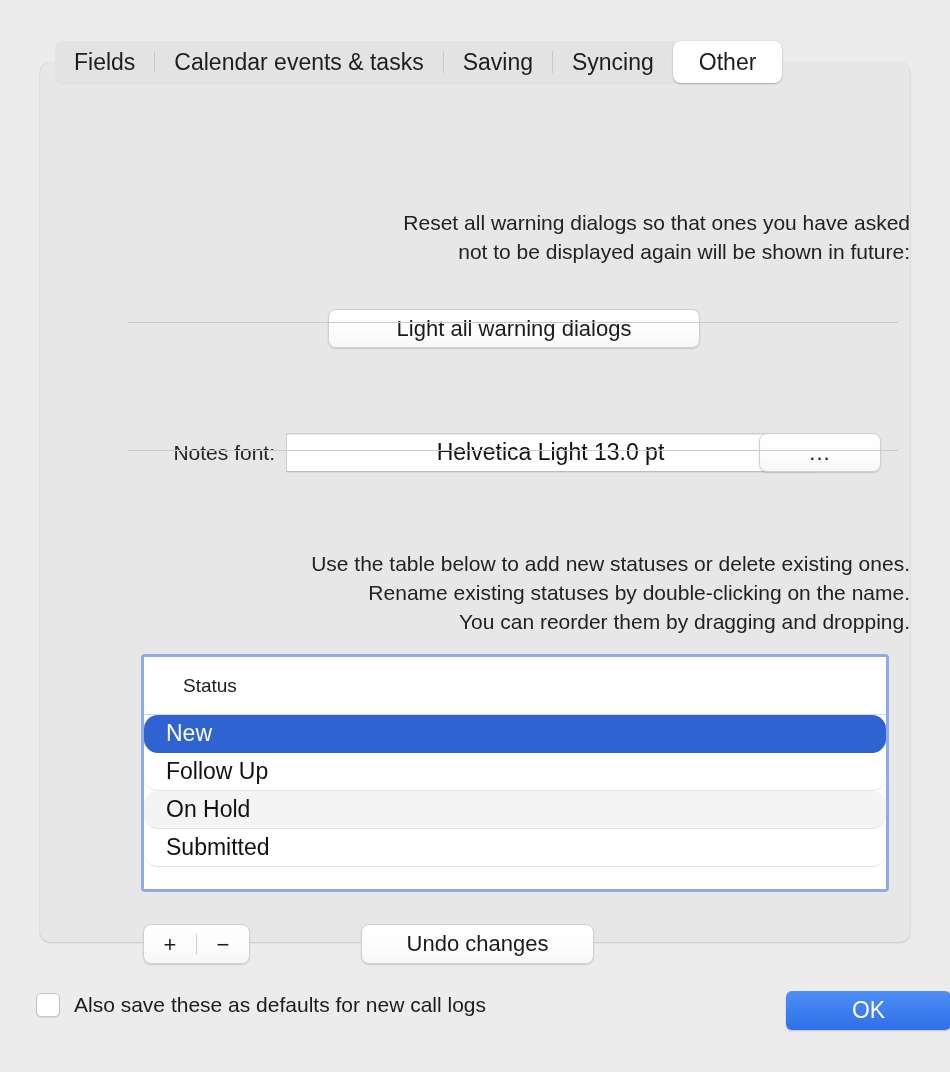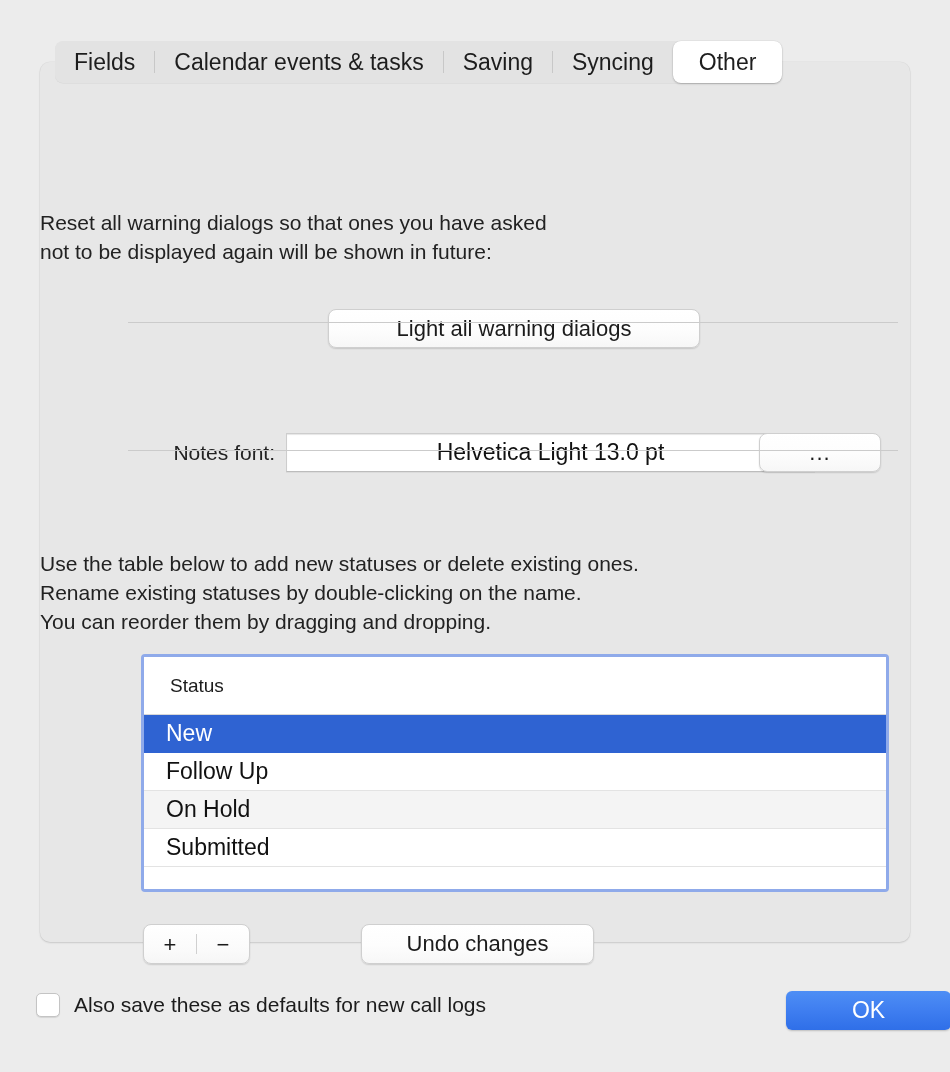--- a/index.html
+++ b/index.html
@@ -60,21 +60,21 @@
     height: 880px;
     background: #e7e7e7;
     border-radius: 10px;
     box-shadow: 0 1px 2px rgba(0,0,0,0.13), 0 0 0 0.5px rgba(0,0,0,0.05);
   }
 
   .center-text {
     position: absolute;
     left: 0;
     width: 100%;
-    text-align: left;
+    text-align: right;
     font-size: 21px;
     color: #222222;
     line-height: 29px;
   }
 
   
   .btn {
     background: linear-gradient(180deg, #ffffff 0%, #fdfdfd 52%, #f7f7f7 100%);
     border: 0.5px solid #cfcfcf;
     border-radius: 8px;
@@ -155,31 +155,32 @@
     height: 58px;
     background: #ffffff;
     border-bottom: 1px solid #d8d8d8;
     display: flex;
     align-items: center;
     box-sizing: border-box;
   }
   #table-header .hcell {
     font-size: 19px;
     color: #1c1c1c;
-    padding-left: 26px;
+    padding-left: 39px;
   }
   .trow {
     height: 38px;
     display: flex;
     align-items: center;
     font-size: 23px;
     color: #111111;
     box-sizing: border-box;
     padding-left: 22px;
     border-bottom: 1px solid #e3e3e3;
+    border-radius: 14px;
   }
   .trow.odd { background: #ffffff; }
   .trow.even { background: #f4f4f4; }
   .trow.selected {
     background: #2f63d2;
     color: #ffffff;
     border-bottom-color: #2f63d2;
   }
 
   

